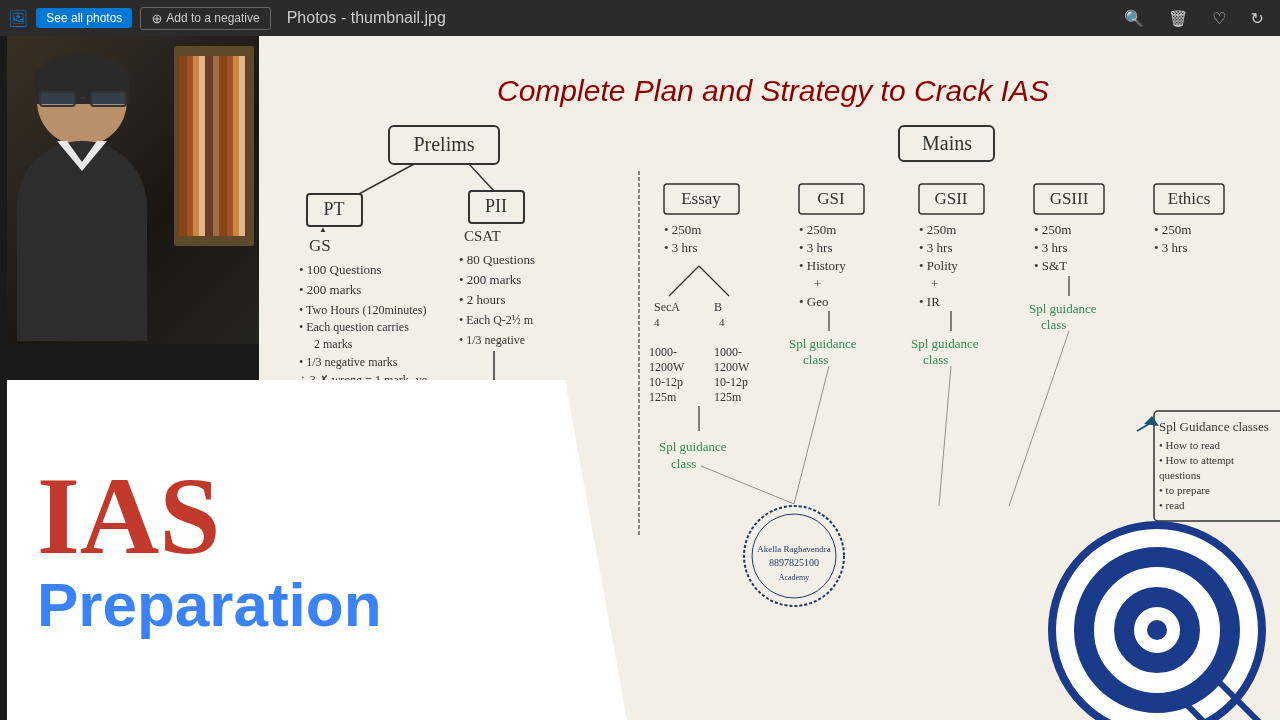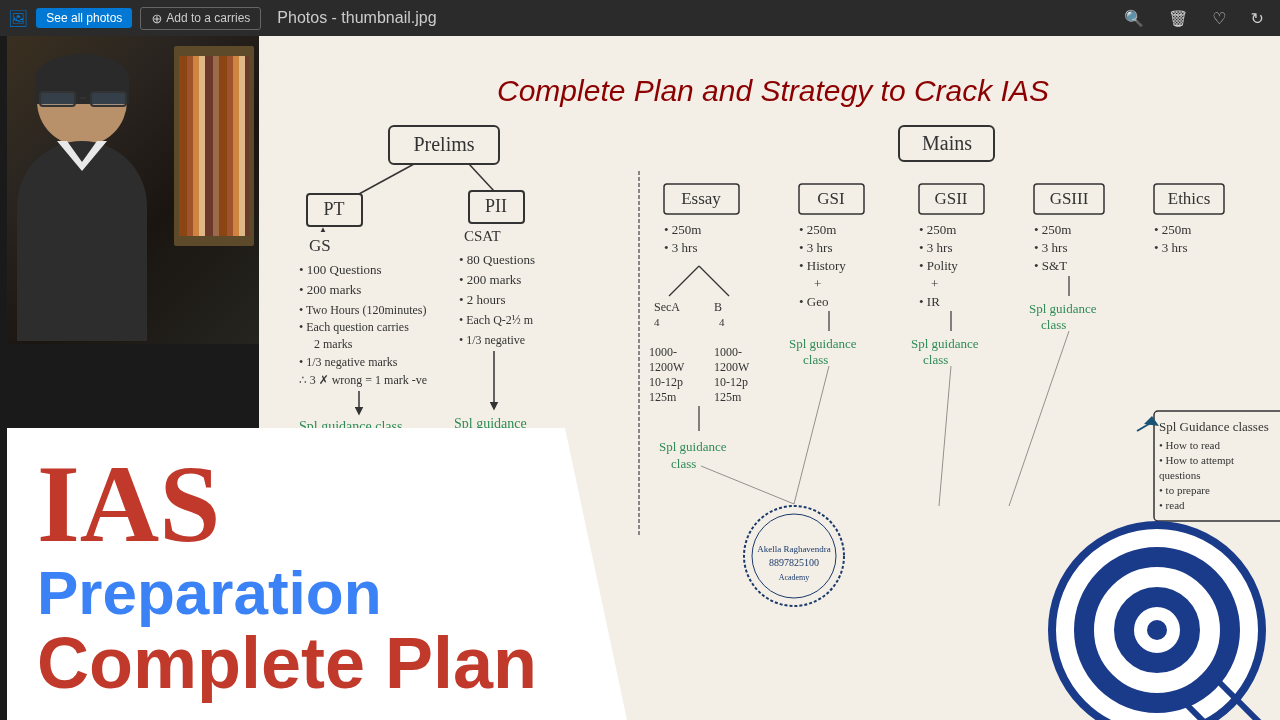--- a/index.html
+++ b/index.html
@@ -128,21 +128,21 @@
       width: 100%;
       height: 100%;
     }
 
     
     #overlay-panel {
       position: absolute;
       bottom: 0;
       left: 0;
       width: 620px;
-      height: 292px;
+      height: 340px;
       background: white;
       clip-path: polygon(0 0, 90% 0, 100% 100%, 0 100%);
       z-index: 6;
       display: flex;
       flex-direction: column;
       justify-content: center;
       padding: 30px 80px 30px 30px;
     }
     .overlay-ias {
       font-size: 110px;
@@ -179,21 +179,21 @@
 </head>
 <body>
 
 <div id="top-bar">
   <span style="color:#0078d4;font-size:16px;">🖼</span>
   <div class="top-bar-btn">
     <span>See all photos</span>
   </div>
   <div class="top-bar-btn secondary">
     <span style="font-size:13px;">⊕</span>
-    <span>Add to a carries</span>
+    <span>Add to a negative</span>
   </div>
   <span class="top-bar-title">Photos - thumbnail.jpg</span>
   <div class="top-bar-spacer"></div>
   <span class="top-bar-icon">🔍</span>
   <span class="top-bar-icon">🗑</span>
   <span class="top-bar-icon">♡</span>
   <span class="top-bar-icon">↻</span>
 </div>
 
 <div id="main-content">
@@ -352,21 +352,20 @@
         <marker id="arrow" markerWidth="6" markerHeight="6" refX="3" refY="3" orient="auto">
           <path d="M0,0 L0,6 L6,3 z" fill="#333"></path>
         </marker>
       </defs>
     </svg>
   </div>
 
   <div id="overlay-panel">
     <div class="overlay-ias">IAS</div>
     <div class="overlay-prep">Preparation</div>
-    <div class="overlay-plan">Complete Plan</div>
   </div>
 
   <div id="target-icon">
     <svg viewBox="0 0 220 220" xmlns="http://www.w3.org/2000/svg">
 
       <circle cx="110" cy="110" r="105" fill="white" stroke="#1a3a8a" stroke-width="8"></circle>
       <circle cx="110" cy="110" r="85" fill="#1a3a8a" stroke="white" stroke-width="4"></circle>
       <circle cx="110" cy="110" r="65" fill="white" stroke="#1a3a8a" stroke-width="4"></circle>
       <circle cx="110" cy="110" r="45" fill="#1a3a8a" stroke="white" stroke-width="4"></circle>
       <circle cx="110" cy="110" r="25" fill="white" stroke="#1a3a8a" stroke-width="4"></circle>

